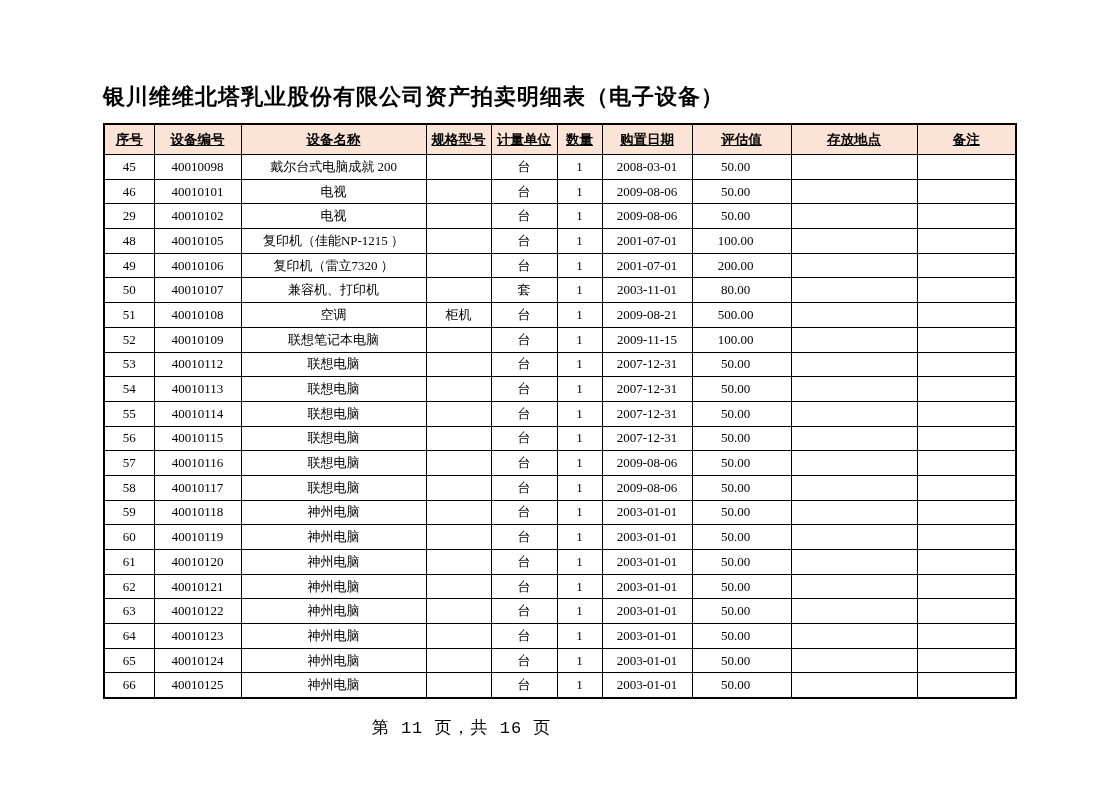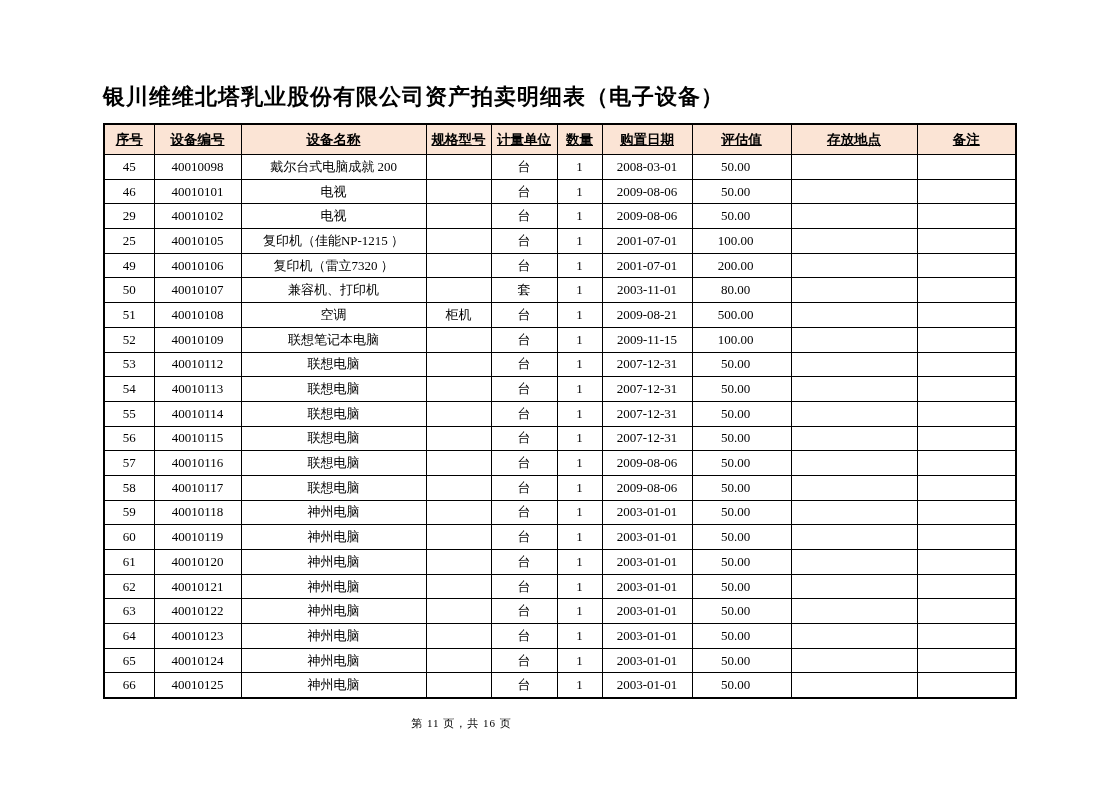--- a/index.html
+++ b/index.html
@@ -62,22 +62,22 @@
   table.asset-table td.col-value{
     text-align:center;
     padding-right:14px;
   }
   .page-footer{
     position:absolute;
     top:716px;
     left:0;
     width:923px;
     text-align:center;
-    font-family:Liberation Serif, serif;
-    font-size:11px;
+    font-family:Liberation Mono, monospace;
+    font-size:17px;
     letter-spacing:1px;
     color:var(--text-color);
   }
 </style>
 </head>
 <body>
 
 <div class="page">
 
   <div class="doc-title">银川维维北塔乳业股份有限公司资产拍卖明细表（电子设备）</div>
@@ -140,21 +140,21 @@
           <td>电视</td>
           <td></td>
           <td>台</td>
           <td>1</td>
           <td>2009-08-06</td>
           <td class="col-value">50.00</td>
           <td></td>
           <td></td>
         </tr>
         <tr>
-          <td>25</td>
+          <td>48</td>
           <td>40010105</td>
           <td>复印机（佳能NP-1215 ）</td>
           <td></td>
           <td>台</td>
           <td>1</td>
           <td>2001-07-01</td>
           <td class="col-value">100.00</td>
           <td></td>
           <td></td>
         </tr>

